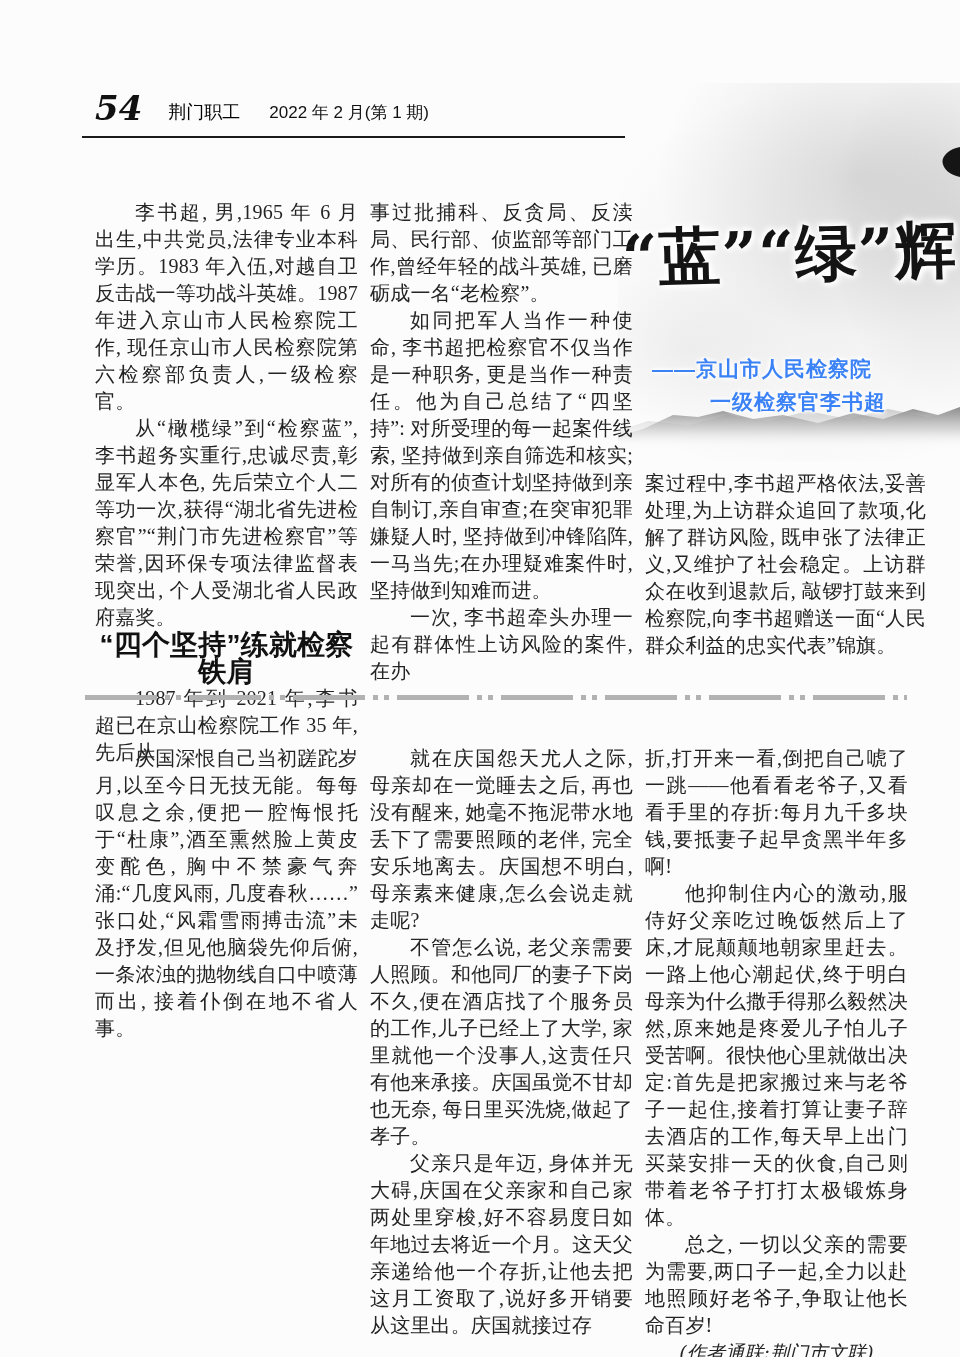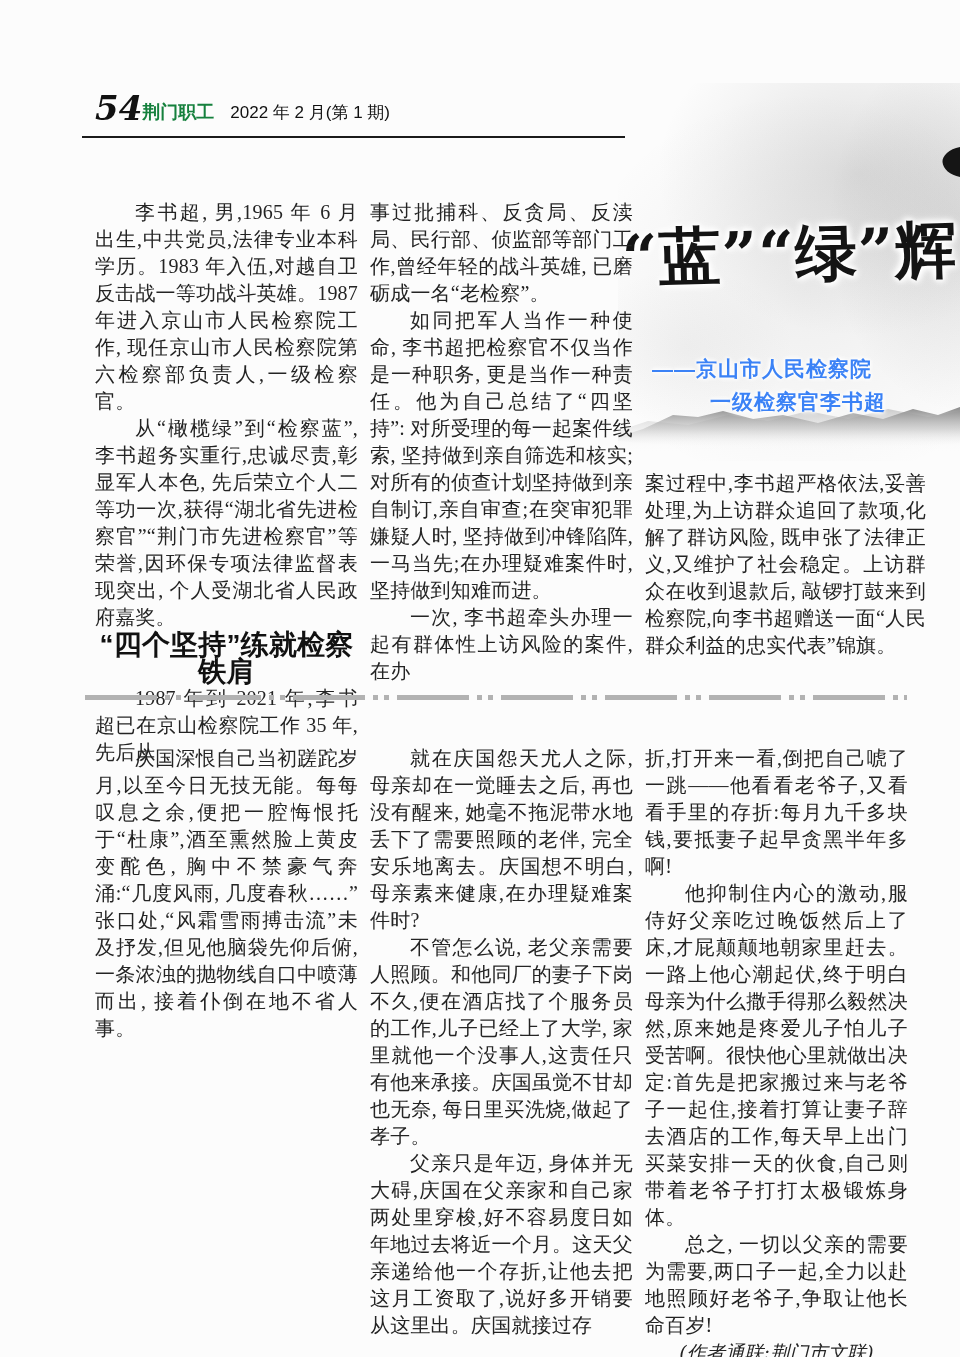--- a/index.html
+++ b/index.html
@@ -9,25 +9,25 @@
     background:#fcfcfc;
     overflow:hidden;
     font-family:"Liberation Serif","DejaVu Serif",serif;
     color:#1f1f1f;
   }
   
   .header{position:absolute;left:95px;top:88px;white-space:nowrap;}
   .page-num{
     font-family:"DejaVu Serif","Liberation Serif",serif;
     font-style:italic;font-weight:bold;font-size:34px;color:#111;
-    margin-right:0;vertical-align:-2px;
+    margin-right:26px;vertical-align:-2px;
   }
   .journal{
     font-family:"Liberation Sans","DejaVu Sans",sans-serif;
-    font-weight:bold;font-size:18px;color:#15803d;margin-right:16px;
+    font-weight:normal;font-size:18px;color:#000000;margin-right:29px;
   }
   .issue{
     font-family:"Liberation Sans","DejaVu Sans",sans-serif;
     font-size:17px;color:#111;
   }
   .header-rule{
     position:absolute;left:82px;top:136px;width:543px;height:2px;
     background:#1b1b1b;
   }
   
@@ -146,21 +146,21 @@
     <p>案过程中,李书超严格依法,妥善处理,为上访群众追回了款项,化解了群访风险, 既申张了法律正义,又维护了社会稳定。上访群众在收到退款后, 敲锣打鼓来到检察院,向李书超赠送一面“人民群众利益的忠实代表”锦旗。</p>
   </div>
 
   <div class="dashed-divider"></div>
 
   <div class="col" id="bot-col1">
     <p class="indent">庆国深恨自己当初蹉跎岁月,以至今日无技无能。每每叹息之余,便把一腔悔恨托于“杜康”,酒至熏然脸上黄皮变酡色, 胸中不禁豪气奔涌:“几度风雨, 几度春秋……” 张口处,“风霜雪雨搏击流”未及抒发,但见他脑袋先仰后俯, 一条浓浊的抛物线自口中喷薄而出, 接着仆倒在地不省人事。</p>
   </div>
 
   <div class="col" id="bot-col2">
-    <p class="indent">就在庆国怨天尤人之际,母亲却在一觉睡去之后, 再也没有醒来, 她毫不拖泥带水地丢下了需要照顾的老伴, 完全安乐地离去。庆国想不明白, 母亲素来健康,在办理疑难案件时?</p>
+    <p class="indent">就在庆国怨天尤人之际,母亲却在一觉睡去之后, 再也没有醒来, 她毫不拖泥带水地丢下了需要照顾的老伴, 完全安乐地离去。庆国想不明白, 母亲素来健康,怎么会说走就走呢?</p>
     <p class="indent">不管怎么说, 老父亲需要人照顾。和他同厂的妻子下岗不久,便在酒店找了个服务员的工作,儿子已经上了大学, 家里就他一个没事人,这责任只有他来承接。庆国虽觉不甘却也无奈, 每日里买洗烧,做起了孝子。</p>
     <p class="indent">父亲只是年迈, 身体并无大碍,庆国在父亲家和自己家两处里穿梭,好不容易度日如年地过去将近一个月。这天父亲递给他一个存折,让他去把这月工资取了,说好多开销要从这里出。庆国就接过存</p>
   </div>
 
   <div class="col" id="bot-col3">
     <p>折,打开来一看,倒把自己唬了一跳——他看看老爷子,又看看手里的存折:每月九千多块钱,要抵妻子起早贪黑半年多啊!</p>
     <p class="indent">他抑制住内心的激动,服侍好父亲吃过晚饭然后上了床,才屁颠颠地朝家里赶去。一路上他心潮起伏,终于明白母亲为什么撒手得那么毅然决然,原来她是疼爱儿子怕儿子受苦啊。很快他心里就做出决定:首先是把家搬过来与老爷子一起住,接着打算让妻子辞去酒店的工作,每天早上出门买菜安排一天的伙食,自己则带着老爷子打打太极锻炼身体。</p>
     <p class="indent">总之, 一切以父亲的需要为需要,两口子一起,全力以赴地照顾好老爷子,争取让他长命百岁!</p>
     <p class="author-note">(作者通联:荆门市文联)</p>
   </div>

